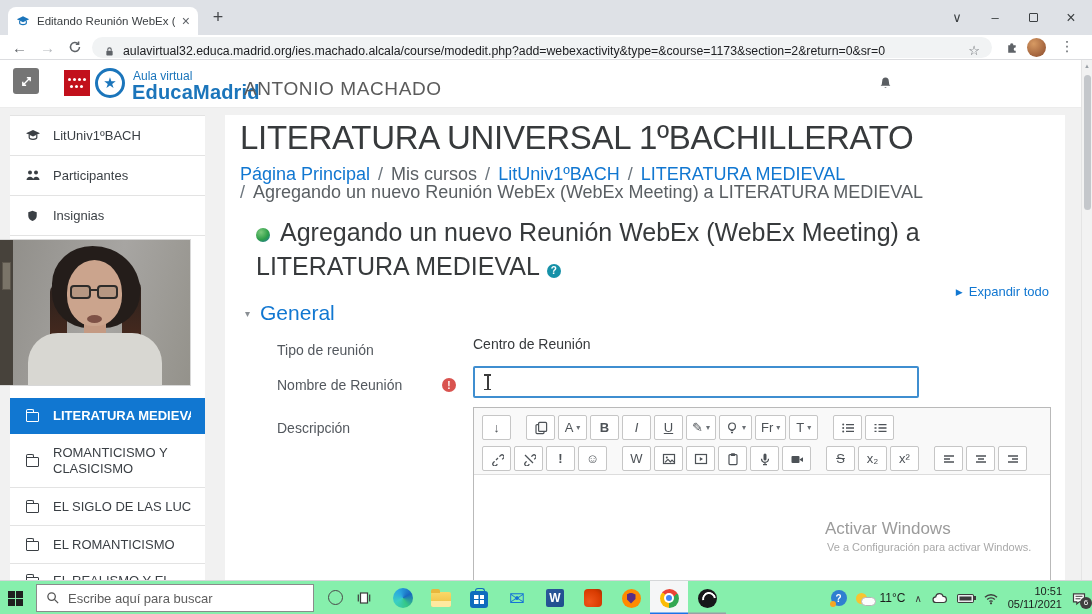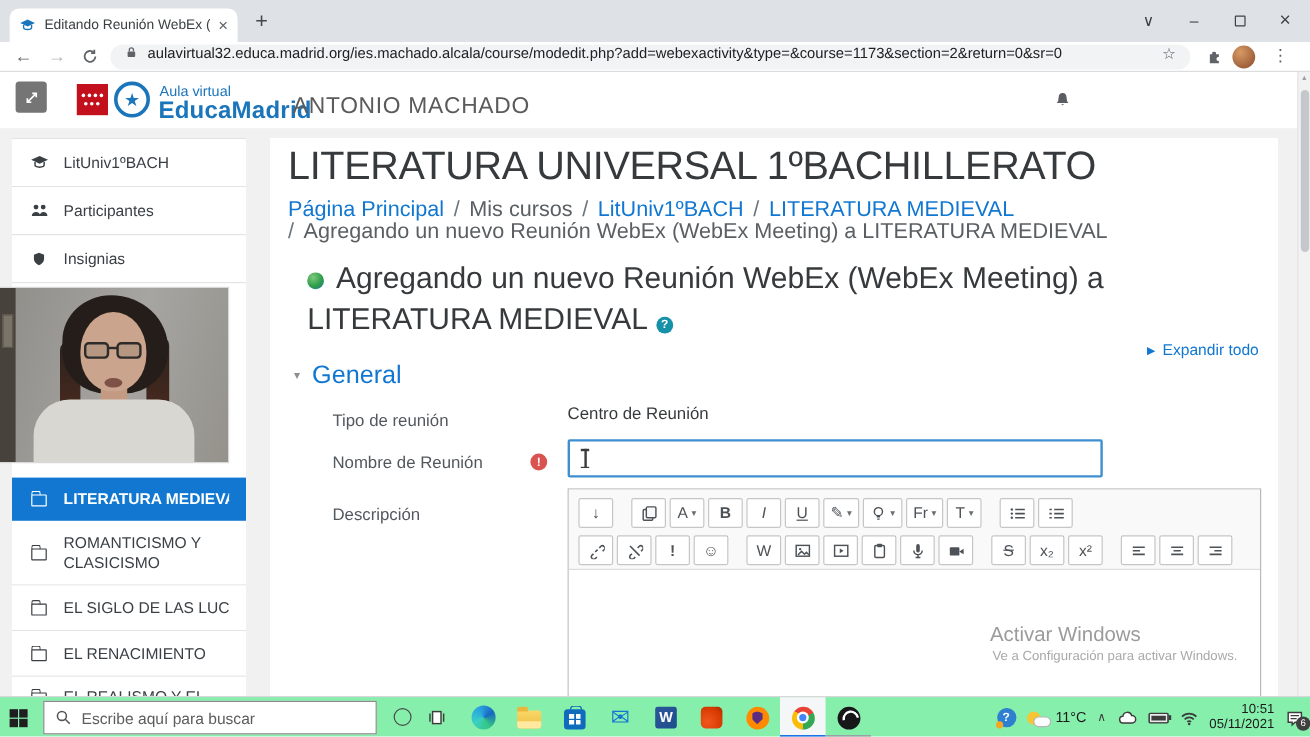--- a/index.html
+++ b/index.html
@@ -13,21 +13,21 @@
   .tab{position:absolute;left:8px;top:7px;width:190px;height:28px;background:#fff;border-radius:8px 8px 0 0;display:flex;align-items:center;gap:7px;padding:0 8px}
   .tab-title{font-size:11.5px;color:#3c4043;white-space:nowrap;overflow:hidden;flex:1}
   .tab-close{font-size:14px;color:#5f6368;line-height:1}
   .newtab{position:absolute;left:206px;top:7px;font-size:18px;color:#44474b;width:24px;text-align:center}
   .winctl{position:absolute;right:2px;top:0;height:35px;display:flex;align-items:center}
   .winbtn{width:38px;height:35px;display:flex;align-items:center;justify-content:center;font-size:13px;color:#3c4043}
   .restore-box{width:9px;height:9px;border:1.2px solid #3c4043;border-radius:1px}
 
   .urlbar{position:absolute;left:0;top:35px;right:0;height:25px;background:#fff;border-bottom:1px solid #dcdde0}
   .navic{position:absolute;top:0;height:24px;display:flex;align-items:center;font-size:15px;color:#5f6368}
-  .omnibox{position:absolute;left:92px;top:2px;width:900px;height:21px;background:#f1f3f4;border-radius:11px;display:flex;align-items:flex-start;padding:0 12px;gap:8px}
+  .omnibox{position:absolute;left:92px;top:2px;width:900px;height:21px;background:#f1f3f4;border-radius:11px;display:flex;align-items:flex-end;padding:0 12px;gap:8px}
   .url-text{font-size:12.3px;color:#202124;white-space:nowrap;overflow:hidden;flex:1}
   .omni-star{font-size:13px;color:#5f6368}
   .chrome-avatar{position:absolute;left:1027px;top:3px;width:19px;height:19px;border-radius:50%;background:radial-gradient(circle at 35% 30%,#d79a63,#8a4a2b)}
   .dots{position:absolute;left:1060px;top:3px;font-size:14px;color:#5f6368}
 
   
   .mheader{position:absolute;left:0;top:60px;width:1081px;height:48px;background:#fff;border-bottom:1px solid #ececec}
   .fsbtn{position:absolute;left:13px;top:8px;width:26px;height:26px;background:#757575;border-radius:3px;display:flex;align-items:center;justify-content:center}
   .flag{position:absolute;left:64px;top:10px;width:26px;height:26px;background:#c2101c}
   .flag i{position:absolute;width:3px;height:3px;border-radius:50%;background:#fff;top:8px;left:4px;box-shadow:5px 0 #fff,10px 0 #fff,15px 0 #fff,2px 7px #fff,7px 7px #fff,12px 7px #fff}
@@ -290,21 +290,21 @@
     <div class="snav" style="top:372px;height:38px">
       <span class="sicon">
           <span class="foldr"></span>
         </span>
       <span class="slabel">EL SIGLO DE LAS LUCES</span>
     </div>
     <div class="snav" style="top:410px;height:38px">
       <span class="sicon">
           <span class="foldr"></span>
         </span>
-      <span class="slabel">EL RENACIMIENTO</span>
+      <span class="slabel">EL ROMANTICISMO</span>
     </div>
     <div class="snav" style="top:448px;height:32px;border-bottom:none">
       <span class="sicon">
           <span class="foldr"></span>
         </span>
       <span class="slabel">EL REALISMO Y EL</span>
     </div>
   </div>
 
   <div class="webcam">

